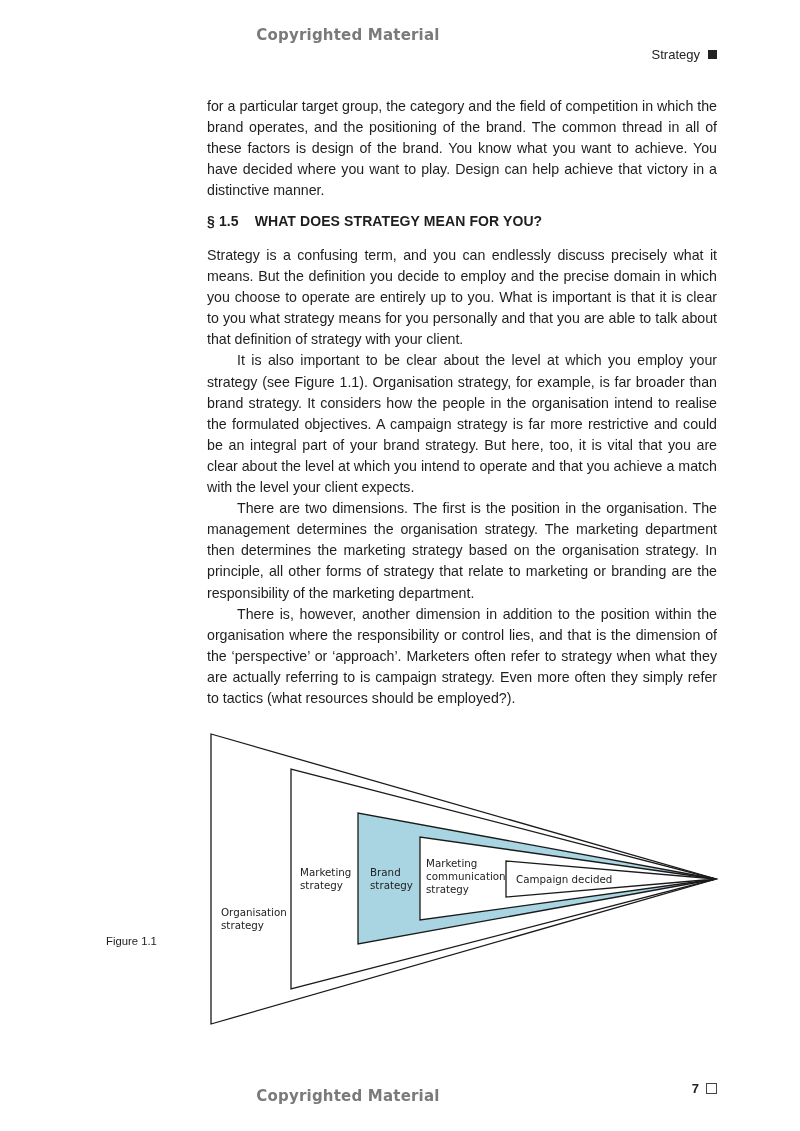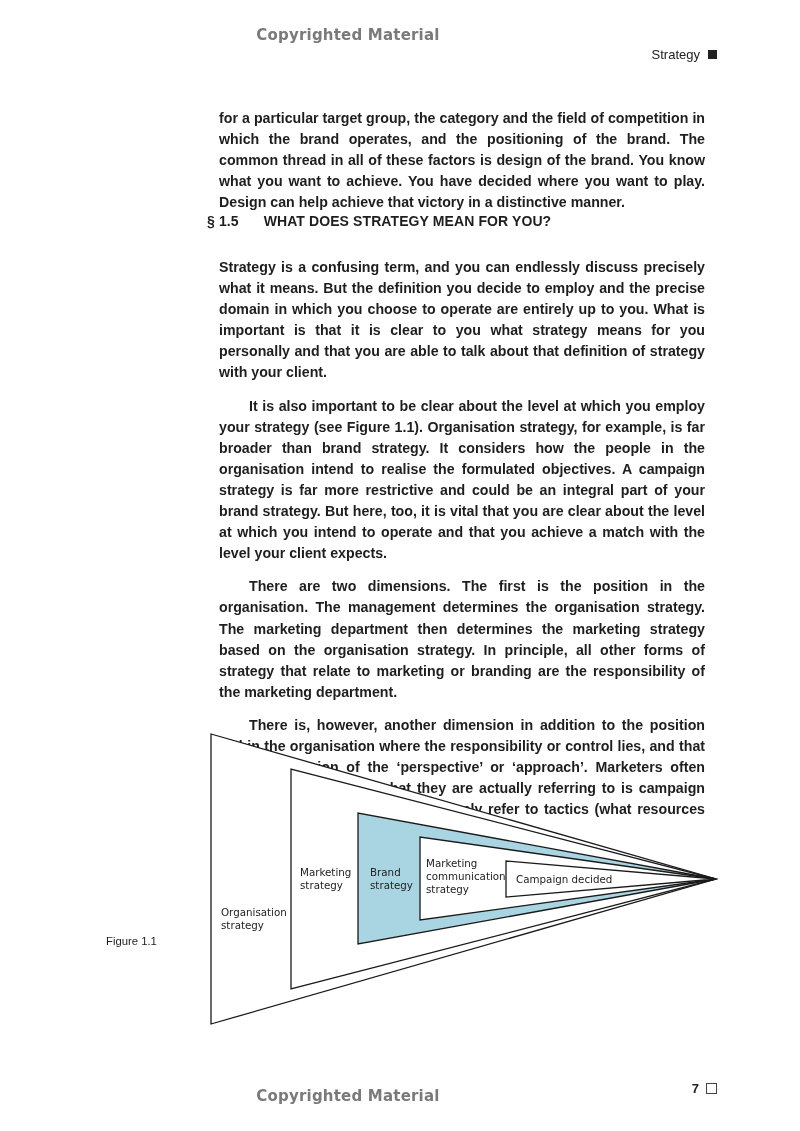--- a/index.html
+++ b/index.html
@@ -11,26 +11,26 @@
   #wm-top { top: 26px; }
   #wm-bottom { top: 1087px; }
   .running-head { position: absolute; top: 47px; right: 83px; font-size: 13px; color: #222;
                   display: flex; align-items: center; gap: 8px; }
   .square-filled { display: inline-block; width: 9px; height: 9px; background: #222; }
   .page-num { position: absolute; top: 1081px; right: 83px; font-size: 13px; font-weight: bold;
               color: #222; display: flex; align-items: center; gap: 7px; }
   .square-empty { display: inline-block; width: 9px; height: 9px; border: 1px solid #444; background: #fff; }
   .body-text { position: absolute; left: 207px; width: 510px; font-size: 14.2px; line-height: 21.1px;
                color: #1e1e1e; }
-  .body-text p { margin: 12px; text-align: justify; text-align-last: left; font-weight: bold; }
+  .body-text p { margin: 0; text-align: justify; text-align-last: left; }
   .body-text p.indent { text-indent: 30px; }
   #para-top { top: 96px; }
   .section-heading { position: absolute; left: 207px; top: 213px; font-size: 14px; font-weight: bold;
                      color: #1e1e1e; letter-spacing: 0.1px; }
-  .section-heading .num { margin-right: 25px; }
+  .section-heading .num { margin-right: 16px; }
   #section-body { top: 245px; }
   .figure { position: absolute; left: 200px; top: 725px; width: 540px; height: 310px; }
   .figure svg { position: absolute; left: 0; top: 0; }
   .fig-label { position: absolute; font-family: "DejaVu Sans", sans-serif; font-size: 10.3px;
                line-height: 13px; color: #222; }
   .caption { position: absolute; left: 78px; top: 933px; width: 125px; font-size: 11.3px;
              line-height: 16.3px; color: #1e1e1e; }
   .caption .cap-num { font-weight: normal; padding-left: 28px; }
 </style>
 </head>

